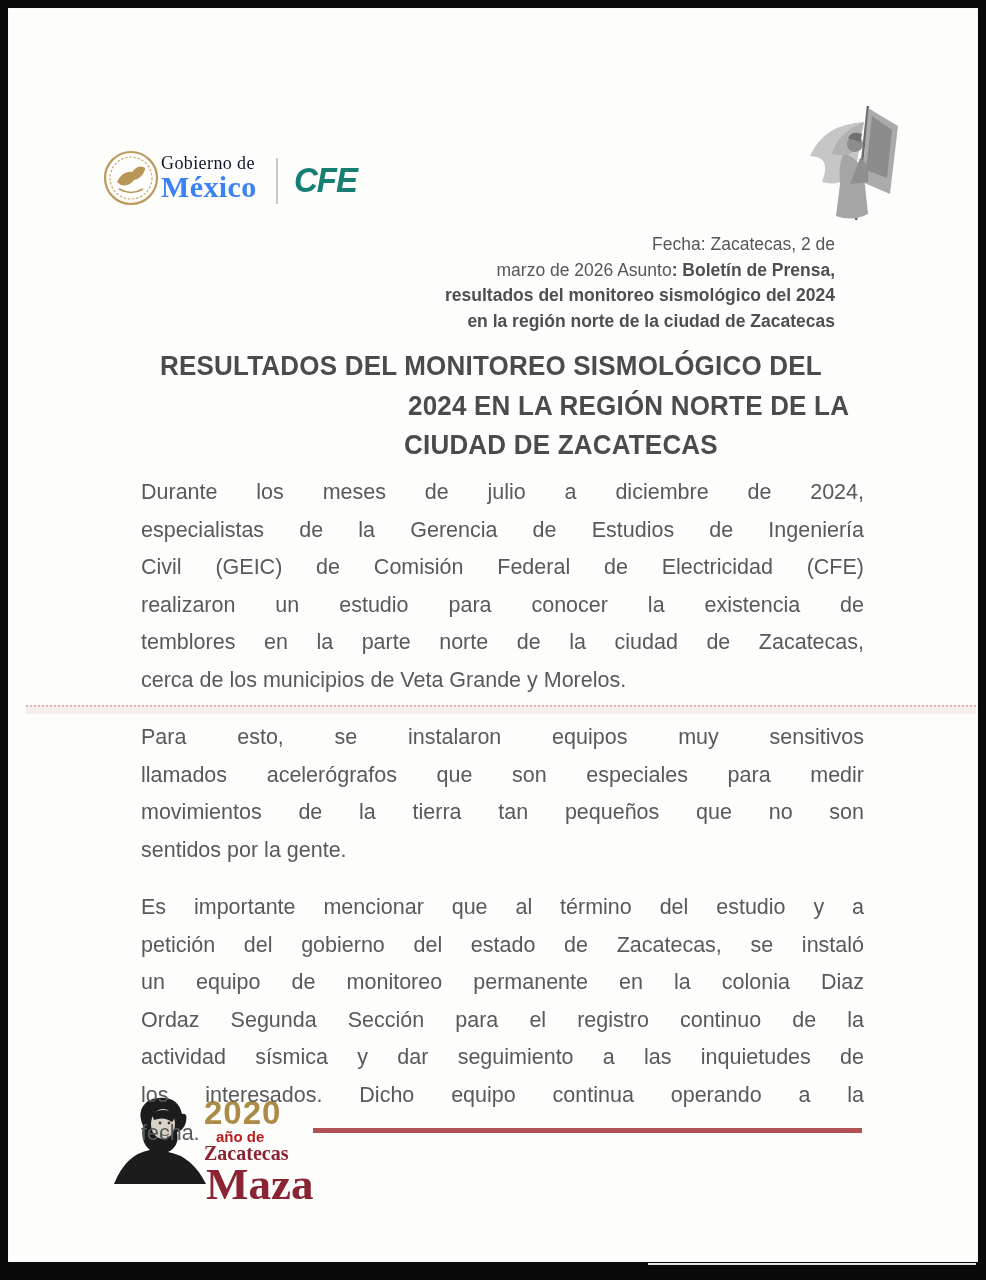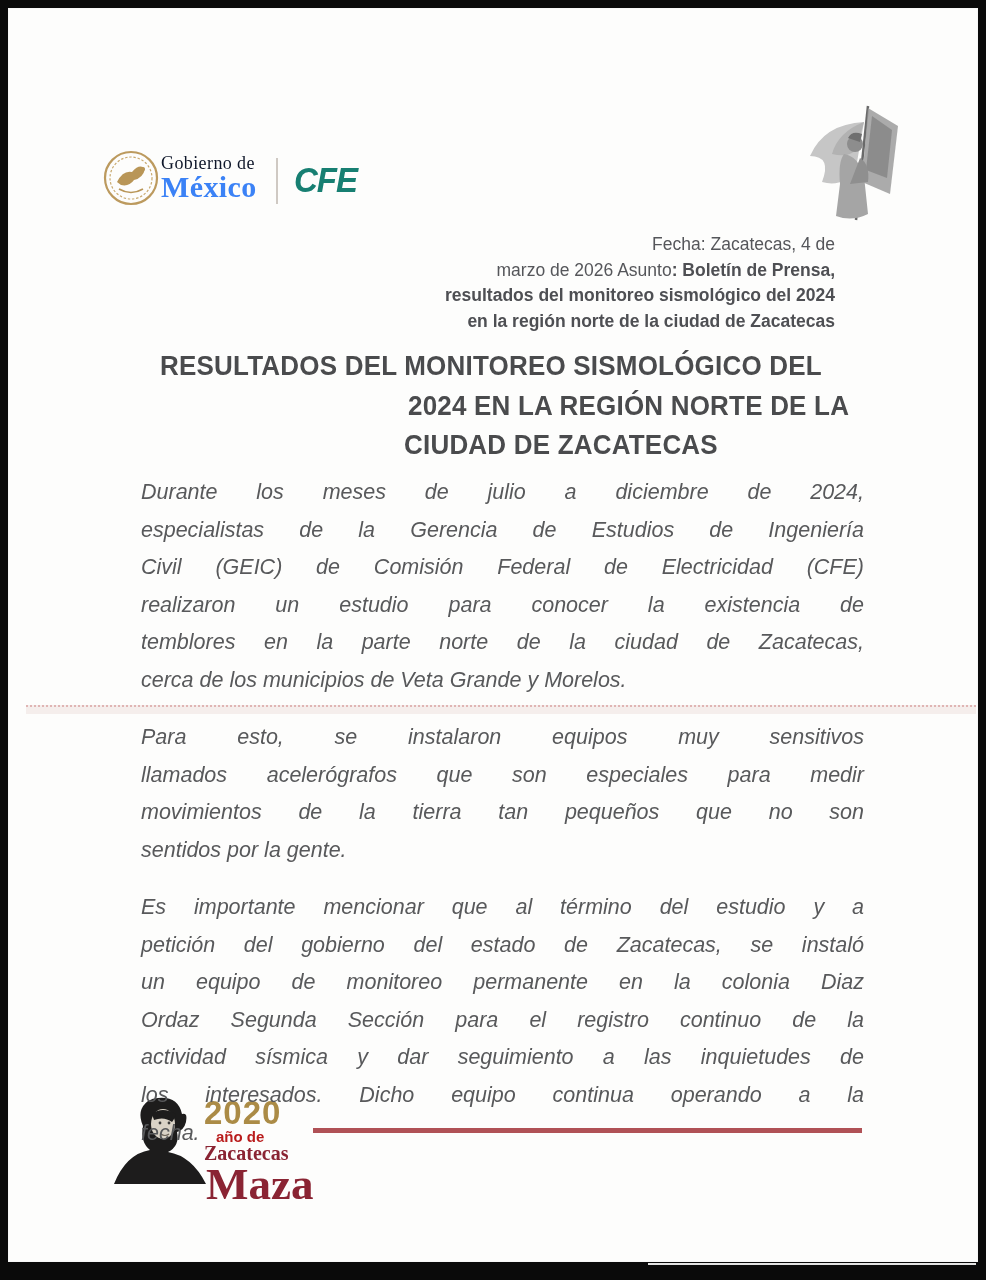--- a/index.html
+++ b/index.html
@@ -26,21 +26,21 @@
 
   
   .title-line{position:absolute;font-size:26px;font-weight:bold;color:#4a4b4d;
               letter-spacing:.2px;white-space:nowrap;transform:scaleY(1.04);}
   .t1{left:152px;top:343px;}
   .t2{left:400px;top:383px;}
   .t3{left:396px;top:422px;}
 
   
   .para{position:absolute;left:133px;width:723px;font-size:21.5px;color:#58595b;z-index:3;}
-  .para .line{line-height:37.6px;text-align:justify;text-align-last:justify;white-space:normal;font-style:italic;}
+  .para .line{line-height:37.6px;text-align:justify;text-align-last:justify;white-space:normal;}
   .para .line.last{text-align-last:left;}
   .p1{top:466px;}
   .p2{top:711px;}
   .p3{top:881px;}
 
   
   .artifact{position:absolute;left:18px;top:697px;width:950px;height:7px;
             background:#f4ecea;border-top:2px dotted #dba9a8;opacity:.85;z-index:1;}
 
   
@@ -80,21 +80,21 @@
       <polygon points="96,18 116,32 111,80 90,72" fill="#848484" opacity="0.8"></polygon>
       <path d="M88,24 Q48,26 34,58 Q56,58 46,84 Q68,90 80,70 Z" fill="#c6c6c6"></path>
       <path d="M88,24 Q62,34 56,56 Q72,60 80,52 Z" fill="#b2b2b2"></path>
       <circle cx="79" cy="46" r="8" fill="#8d8d8d"></circle>
       <path d="M72,40 q4,-8 14,-4 l-2,8 z" fill="#6f6f6f"></path>
       <path d="M68,56 q14,2 20,22 l4,38 q-16,8 -32,2 l4,-32 q-2,-22 4,-30 z" fill="#a5a5a5"></path>
       <path d="M84,60 q10,6 8,24 l-18,2 z" fill="#8f8f8f"></path>
     </svg>
 
     <div class="date-block">
-      <div>Fecha: Zacatecas, 4 de</div>
+      <div>Fecha: Zacatecas, 2 de</div>
       <div><span>marzo de 2026 Asunto</span><span class="b">: Boletín de Prensa,</span></div>
       <div class="b">resultados del monitoreo sismológico del 2024</div>
       <div class="b">en la región norte de la ciudad de Zacatecas</div>
     </div>
 
     <div class="title-line t1">RESULTADOS DEL MONITOREO SISMOLÓGICO DEL</div>
     <div class="title-line t2">2024 EN LA REGIÓN NORTE DE LA</div>
     <div class="title-line t3">CIUDAD DE ZACATECAS</div>
 
     <div class="para p1">

